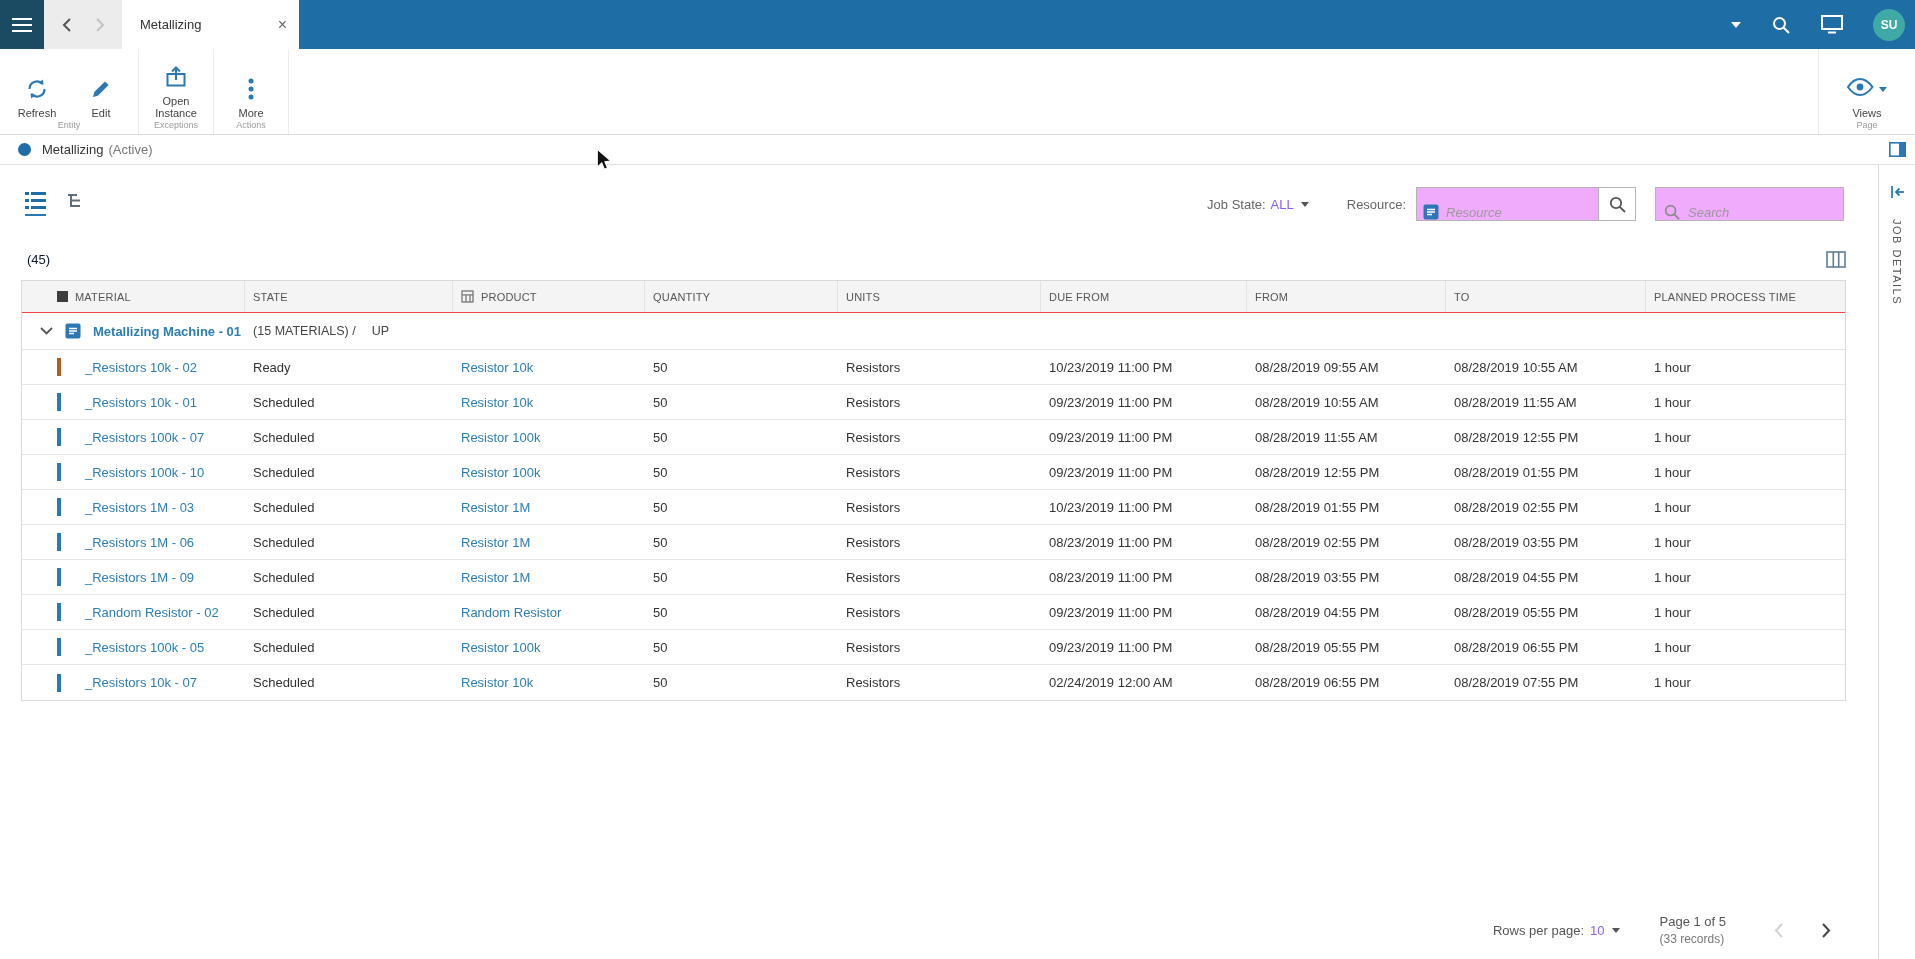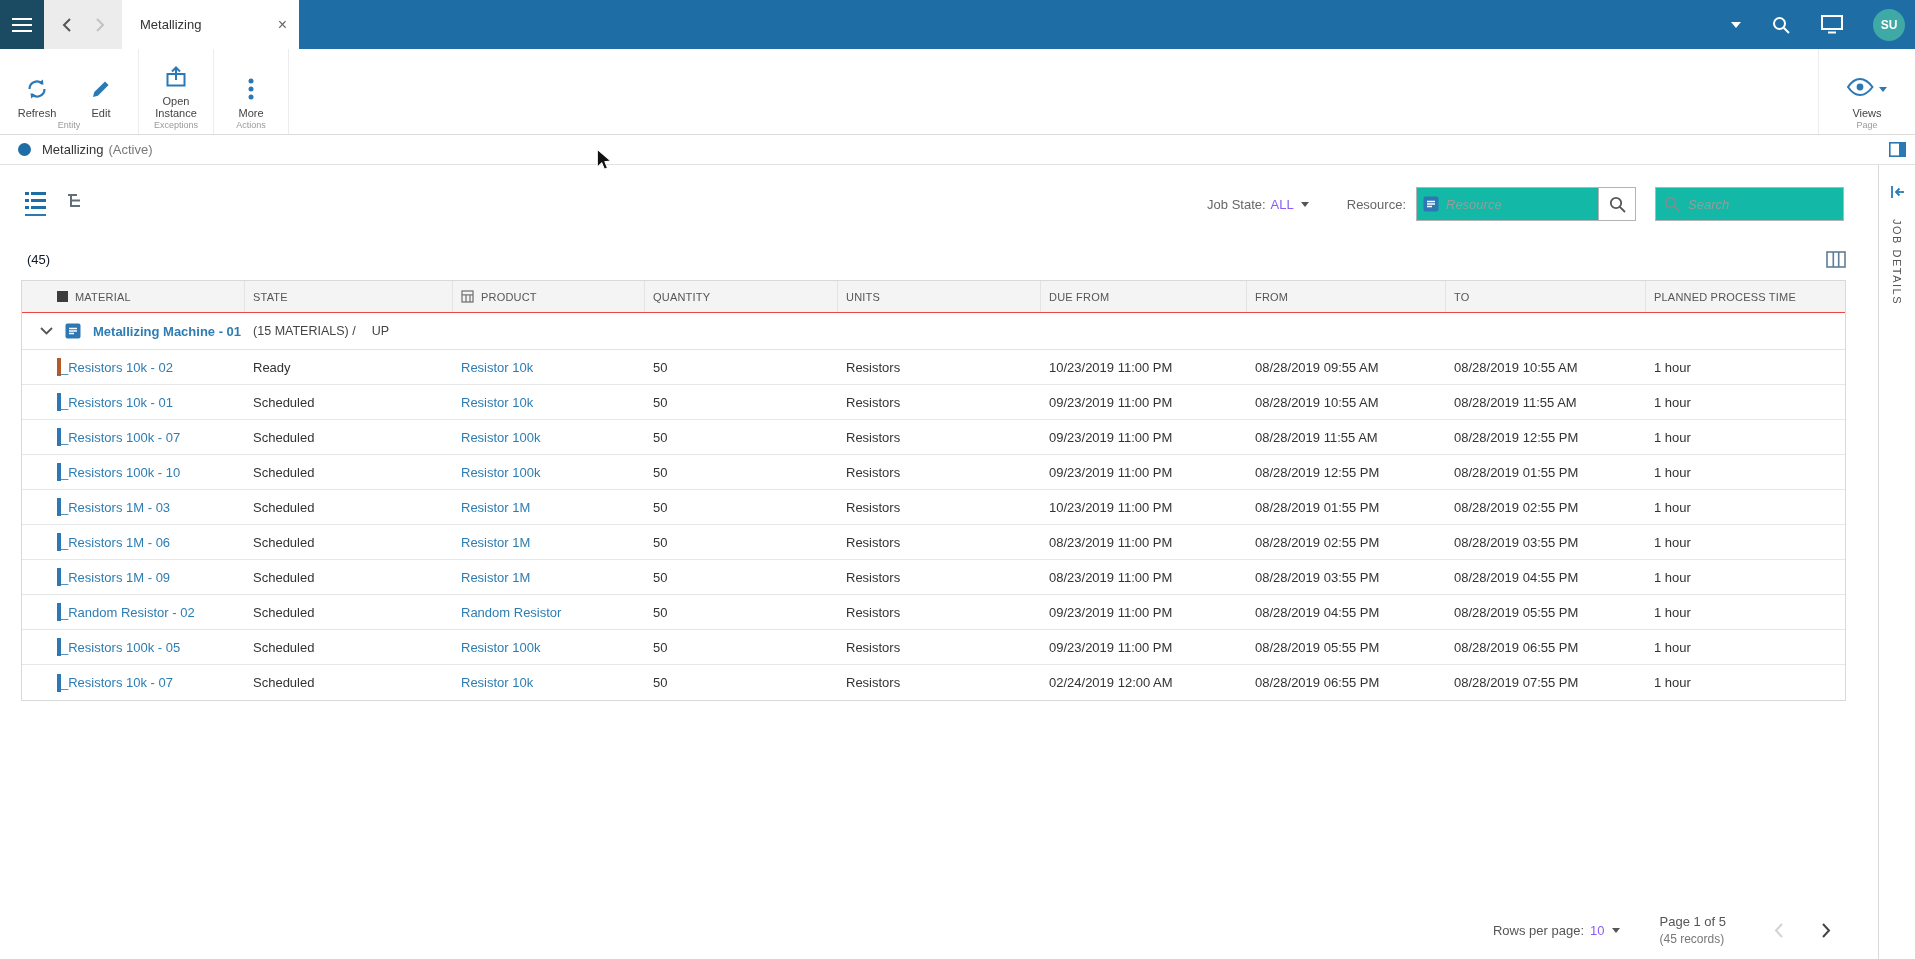--- a/index.html
+++ b/index.html
@@ -52,21 +52,21 @@
   .toolbar{display:flex;align-items:center;padding:22px 34px 0 25px;}
   .vtoggles{display:flex;gap:20px;align-items:flex-end;}
   .vt{position:relative;padding-bottom:7px;cursor:pointer;display:flex;}
   .vt.active:after{content:"";position:absolute;left:0;right:0;bottom:0;height:2px;background:var(--accent);}
   .filters{margin-left:auto;display:flex;align-items:center;}
   .jobstate{display:flex;align-items:center;cursor:pointer;}
   .f-label{font-size:13px;color:#666;}
   .f-value{font-size:13px;color:#8b5cf6;margin-left:5px;}
   .caret-dark{width:0;height:0;border-left:4px solid transparent;border-right:4px solid transparent;border-top:5px solid #555;margin-left:7px;display:inline-block;}
   .res-label{margin-left:38px;}
-  .inputbox{display:flex;align-items:center;border:1px solid #b4b4b4;background:#14b8a6;height:34px;}
+  .inputbox{display:flex;align-items:flex-end;border:1px solid #b4b4b4;background:#f0abfc;height:34px;}
   .inputbox input{border:none;outline:none;font-size:13px;flex:1;min-width:0;font-family:inherit;color:#333;background:transparent;}
   .inputbox input::placeholder{color:#9a9a9a;font-style:italic;}
   .resource-box{width:183px;margin-left:10px;padding:0 6px;gap:7px;}
   .resource-search-btn{width:37px;height:34px;border:1px solid #b4b4b4;border-left:none;display:flex;align-items:center;justify-content:center;background:#fff;cursor:pointer;}
   .search-box{width:189px;margin-left:19px;padding:0 8px;gap:8px;}
 
   .countrow{display:flex;align-items:center;margin:30px 32px 0 27px;}
   .count{font-size:13px;color:#0f172a;}
   .colpicker{margin-left:auto;cursor:pointer;display:flex;}
 
@@ -78,21 +78,21 @@
   .gh.material{padding-left:35px;}
   .sq-dark{width:11px;height:11px;background:#3d3d3d;flex:0 0 auto;cursor:pointer;}
   .grouprow{display:flex;align-items:center;height:37px;border-bottom:1px solid #e3e3e3;padding-left:18px;gap:12px;background:#fff;}
   .gchev{display:flex;cursor:pointer;}
   .gname{color:var(--link);font-weight:bold;font-size:13px;cursor:pointer;}
   .gsuffix{color:#444;font-size:12.5px;}
   .gdir{color:#444;font-size:12.5px;margin-left:4px;}
   .trow{height:35px;border-bottom:1px solid #e7e7e7;align-items:center;background:#fff;}
   .trow:last-child{border-bottom:none;}
   .td{padding:0 8px;font-size:13px;color:#333;white-space:nowrap;overflow:hidden;}
-  .c-material{display:flex;align-items:center;gap:0;padding-left:35px;}
+  .c-material{display:flex;align-items:center;gap:24px;padding-left:35px;}
   .rowbar{width:4px;height:18px;flex:0 0 auto;background:#2e77b5;}
   .cell-link{color:var(--link);cursor:pointer;}
 
   .gfooter{position:absolute;right:40px;bottom:12px;display:flex;align-items:center;gap:40px;}
   .rpp{display:flex;align-items:center;font-size:13px;color:#555;cursor:pointer;}
   .rpp .f-value{margin-left:6px;}
   .pageinfo-wrap{line-height:1.35;}
   .pageinfo{font-size:13px;color:#555;}
   .records{font-size:12px;color:#777;}
   .pgbtns{display:flex;align-items:center;gap:24px;}
@@ -525,21 +525,21 @@
       </div>
 
       <div class="gfooter">
         <span class="rpp">
           <span>Rows per page:</span>
           <span class="f-value">10</span>
           <span class="caret-dark"></span>
         </span>
         <span class="pageinfo-wrap">
           <div class="pageinfo">Page 1 of 5</div>
-          <div class="records">(45 records)</div>
+          <div class="records">(33 records)</div>
         </span>
         <span class="pgbtns">
           <span class="pgbtn">
             <svg width="9" height="15" viewBox="0 0 9 15">
                 <path d="M8 1L2 7.5 8 14" fill="none" stroke="#d2d2d2" stroke-width="2"></path>
               </svg>
           </span>
           <span class="pgbtn">
             <svg width="9" height="15" viewBox="0 0 9 15">
                 <path d="M1 1l6 6.5L1 14" fill="none" stroke="#444" stroke-width="2"></path>

